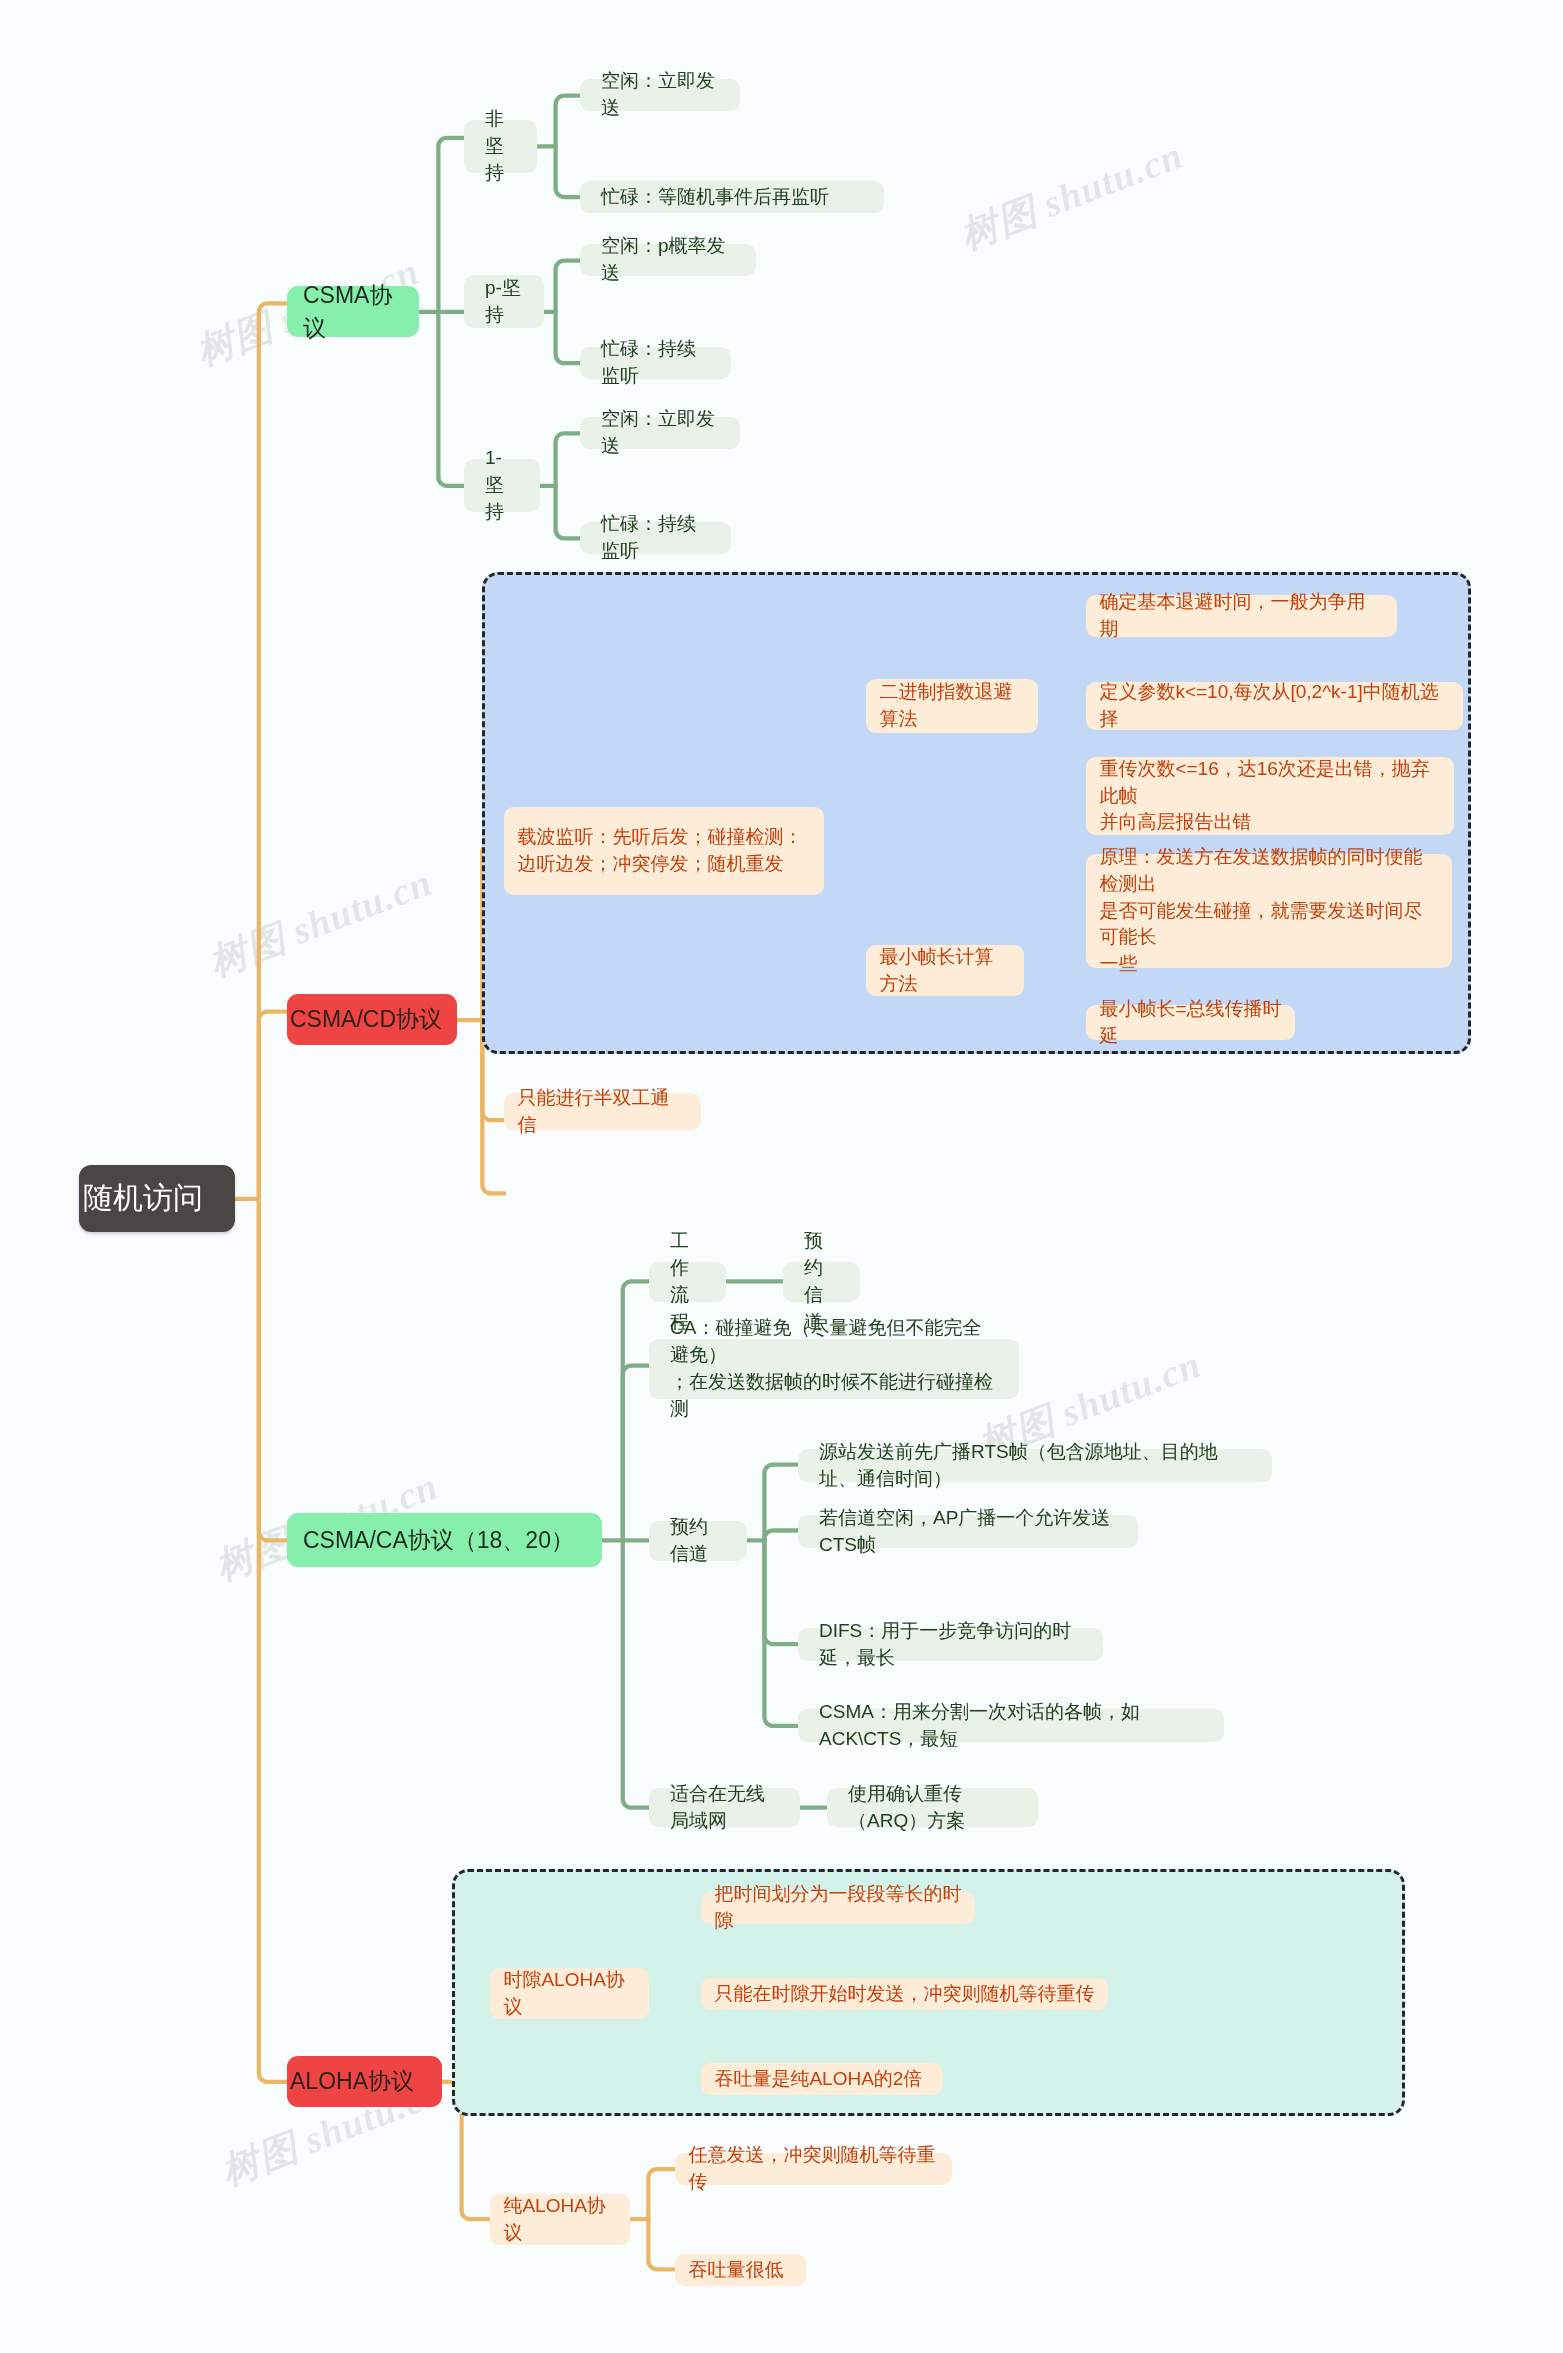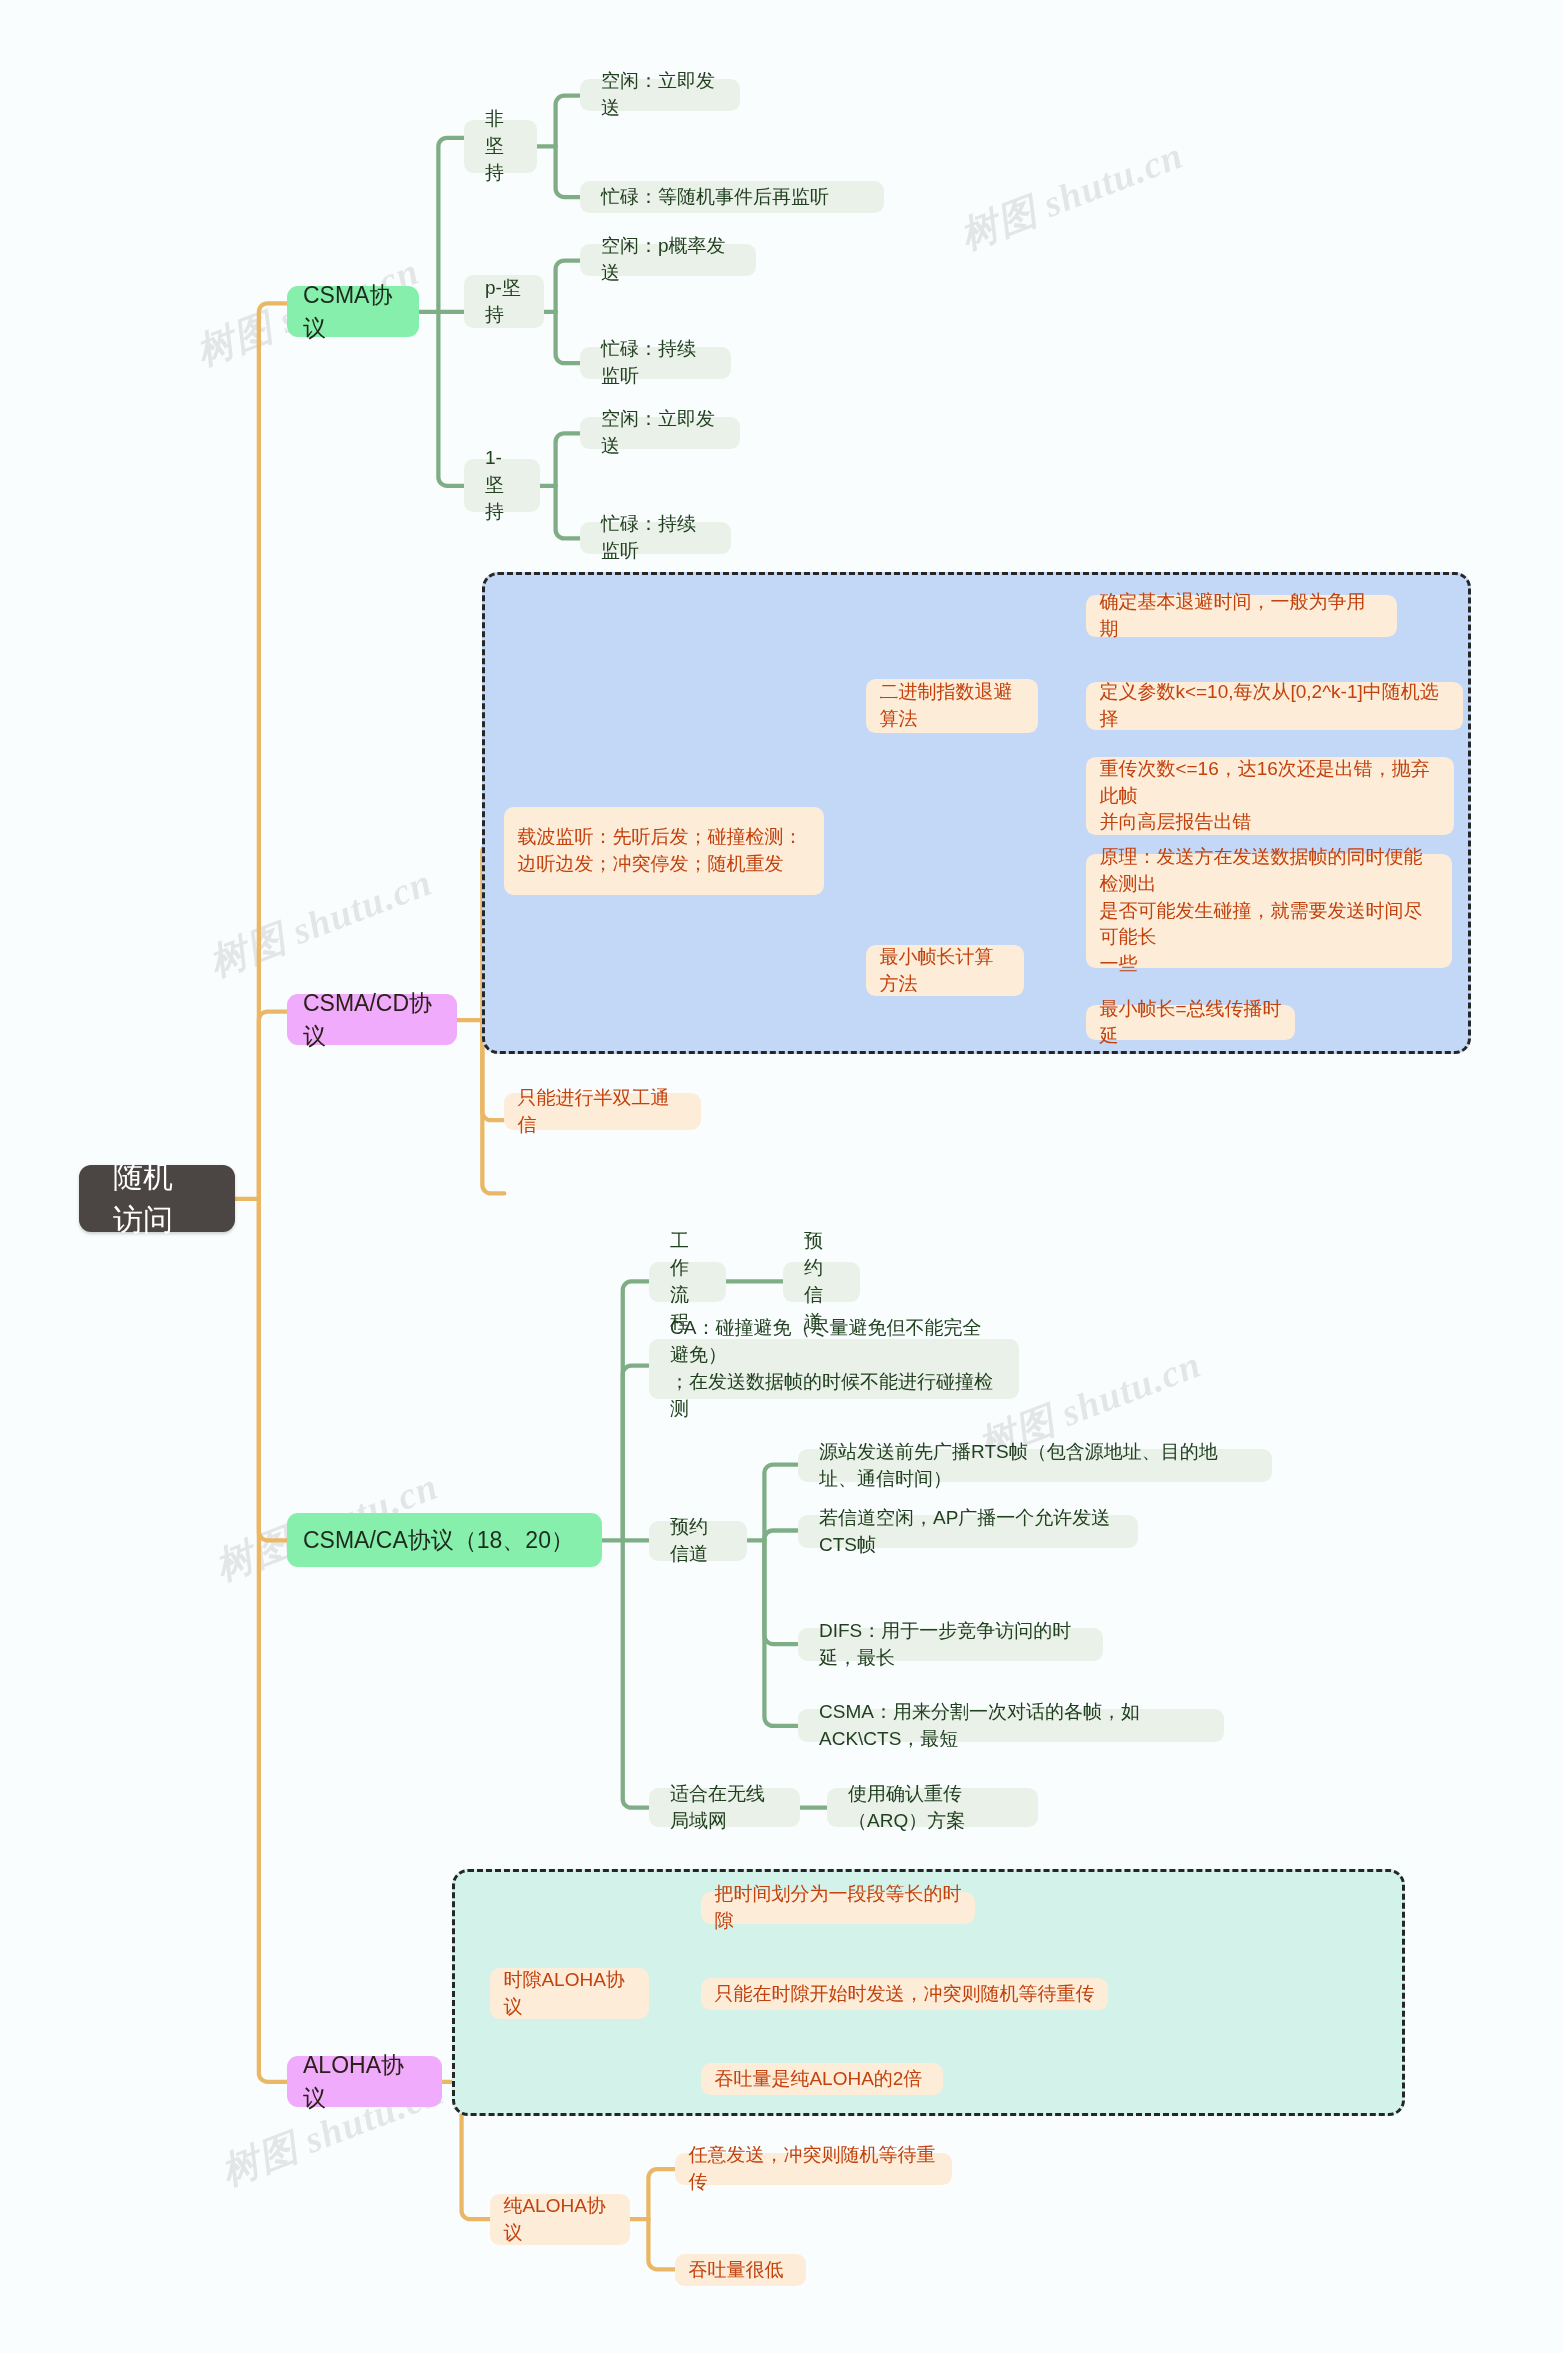--- a/index.html
+++ b/index.html
@@ -23,27 +23,27 @@
     display:flex;align-items:center;
     border-radius:9.8px;
     line-height:1.42;
     white-space:pre-wrap;
     z-index:5;
   }
   
   .n-root{
     background:#4b4543;color:#ffffff;
     font-size:30px;border-radius:12.2px;
-    padding:0 34px;justify-content:flex-start;
+    padding:0 4px;justify-content:flex-start;
     box-shadow:0 1.2px 3.1px rgba(0,0,0,.18);
   }
   
   .n-l1green{background:#86efac;color:#1d2b1f;font-size:23px;padding:0 16px;border-radius:11px;}
   
-  .n-l1orange{background:#f0abfc;color:#2b2118;font-size:23px;padding:0 16px;border-radius:11px;}
+  .n-l1orange{background:#ef4444;color:#2b2118;font-size:23px;padding:0 3px;border-radius:11px;}
   
   .n-green{background:#eaf1e9;color:#21401f;font-size:19px;padding:0 21px;}
   
   .n-cream{background:#fcecd8;color:#c2410c;font-size:19px;padding:0 13.4px;}
   
   .group{
     position:absolute;box-sizing:border-box;
     border:3.1px dashed #262626;border-radius:16px;z-index:1;
   }
   .g-blue{background:#c3d8f7;}

